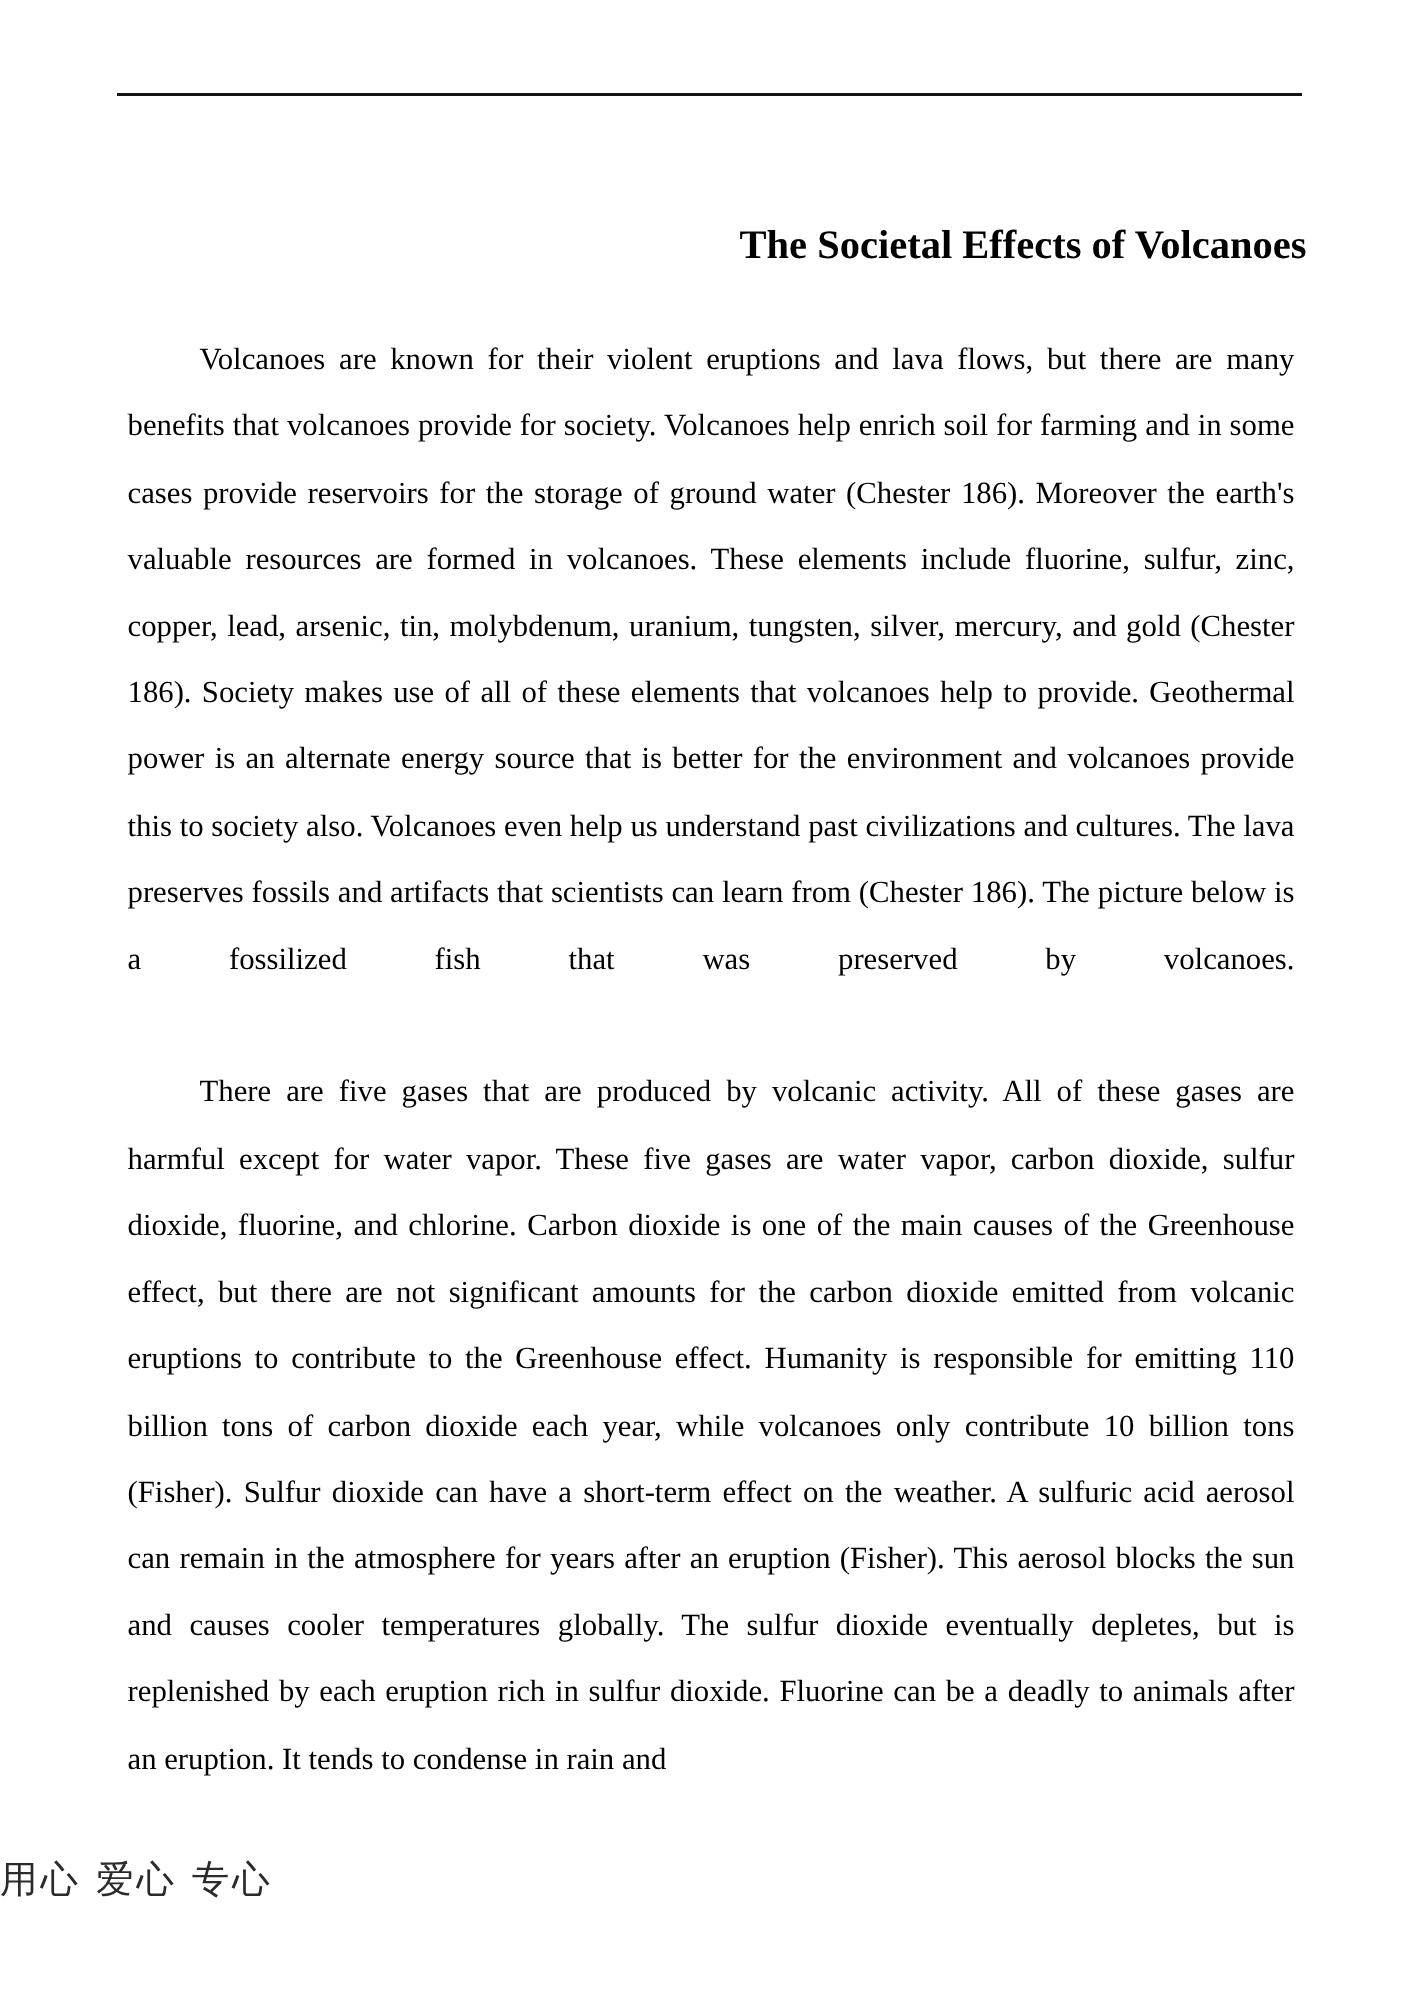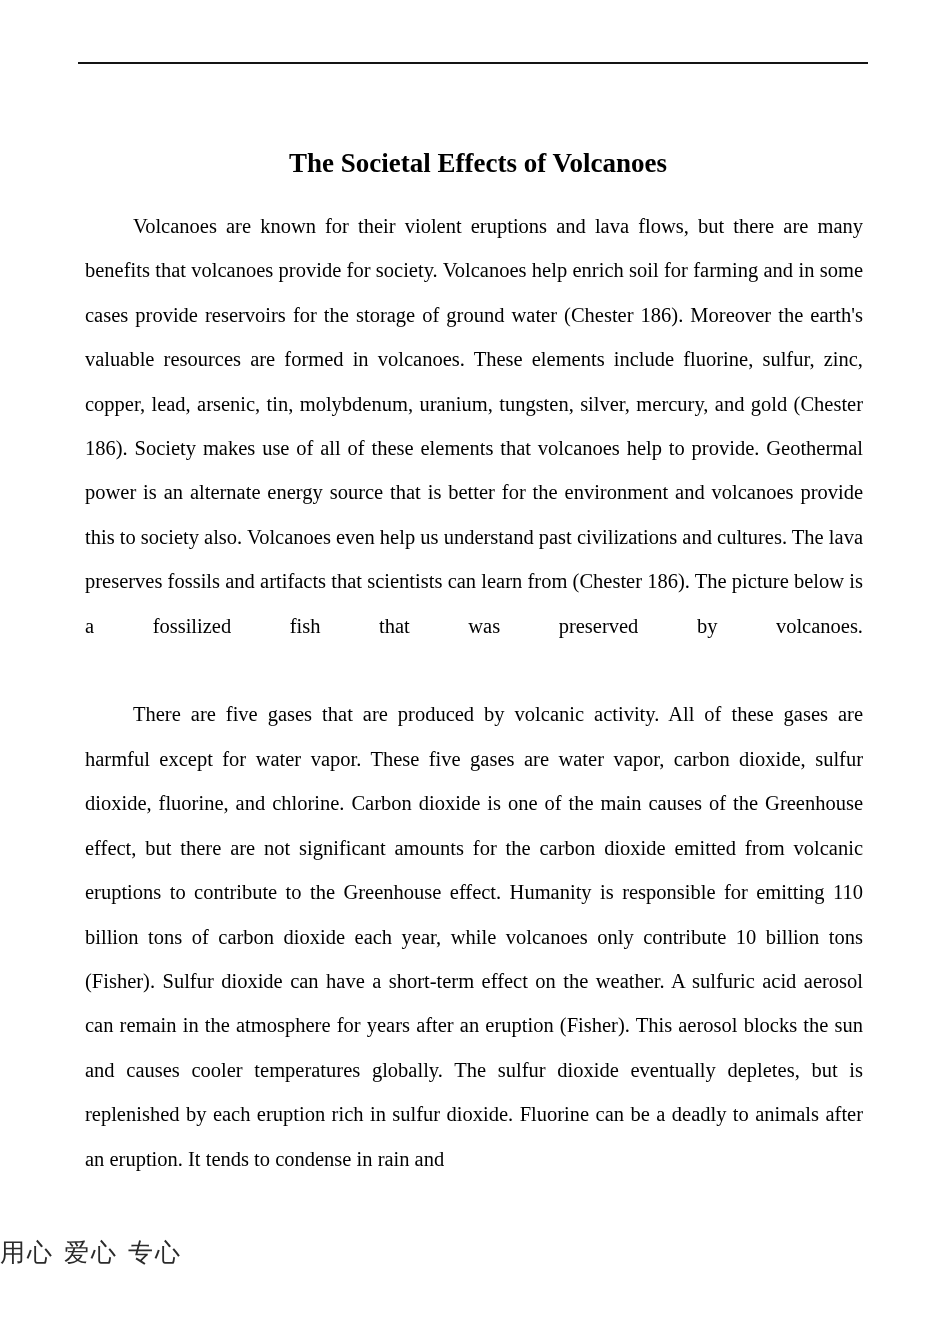--- a/index.html
+++ b/index.html
@@ -36,33 +36,33 @@
     height: 0;
     border-top: 2px solid #141414;
   }
 
   
   .doc-title {
     position: absolute;
     left: 85px;
     top: 128px;
     width: 786px;
-    text-align: center;
+    text-align: right;
     font-size: 27px;
     font-weight: bold;
     letter-spacing: 0px;
     line-height: 34px;
     white-space: nowrap;
   }
 
   
   .body-block {
     position: absolute;
     left: 85px;
-    top: 204px;
+    top: 218px;
     width: 778px;
   }
 
   .para {
     margin: 0;
     font-size: 20.5px;
     line-height: 44.4px;
     text-align: justify;
     text-justify: inter-word;
     text-indent: 48px;

